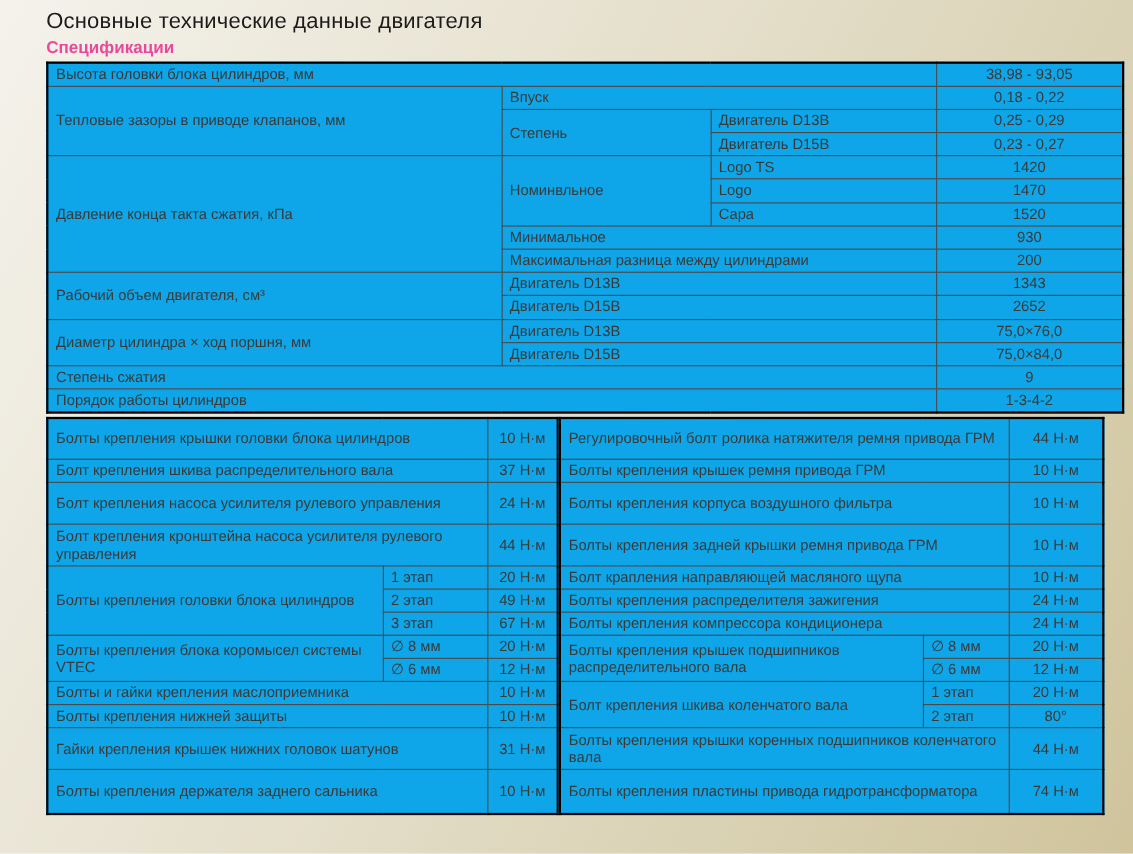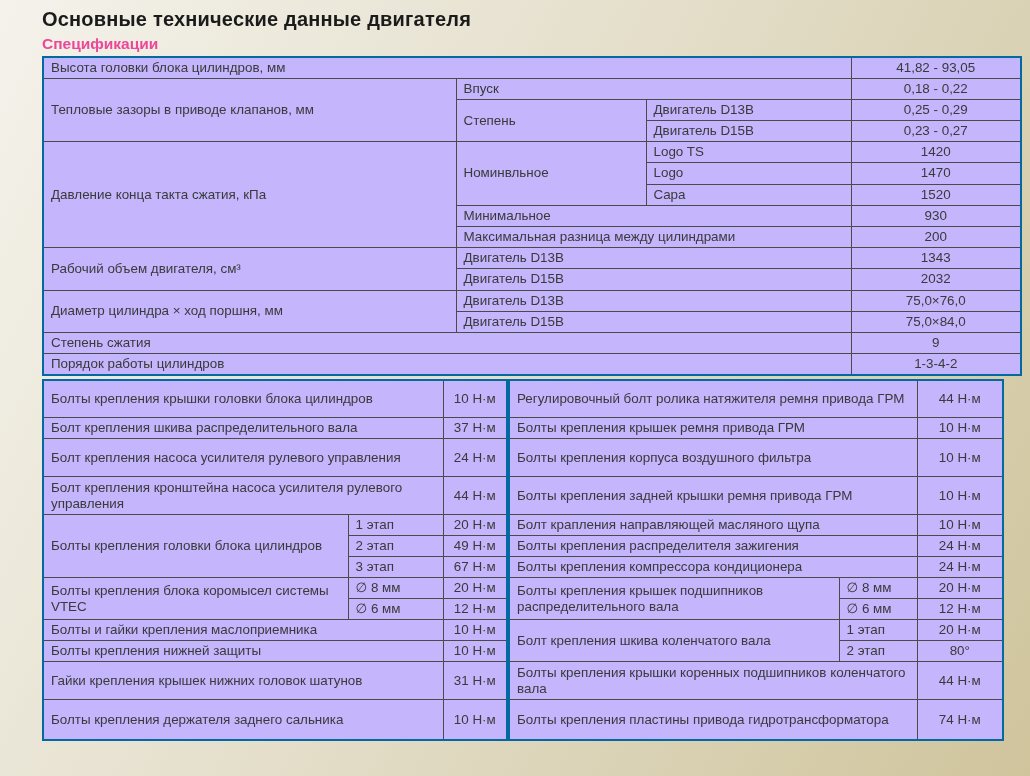--- a/index.html
+++ b/index.html
@@ -2,23 +2,23 @@
 <html><head>
 <meta charset="utf-8">
 <style>
   html,body{margin:0;padding:0}
   body{
     width:1030px;height:776px;overflow:hidden;
     background:linear-gradient(118deg,#f4f2eb 0%,#e3ddc8 50%,#cfc49c 100%);
     font-family:"Liberation Sans",sans-serif;color:#3a3a3a;
   }
   .page{box-sizing:border-box;width:1030px;height:776px;padding:6px 10px 0 42px}
-  .title{font-size:20px;font-weight:bold;color:#1b1b1b;margin:2px 0 3px;letter-spacing:.2px}
+  .title{font-size:20px;font-weight:normal;color:#1b1b1b;margin:2px 0 3px;letter-spacing:.2px}
   .sect{font-size:15.5px;font-weight:bold;color:#ec4899;margin:4px 0 3px}
-  table{border-collapse:collapse;table-layout:fixed;background:#c4b5fd;border:2px solid #0369a1}
+  table{border-collapse:collapse;table-layout:fixed;background:#0ea5e9;border:2px solid #000000}
   td{border:1px solid #4a4a4a;padding:1px 7px;font-size:13.4px;line-height:1.2;vertical-align:middle;color:#3a3a3a;overflow:hidden}
   .val{text-align:center;padding:1px 3px}
   .spec{width:978px}
   .spec tr{height:21.2px}
   .torq-wrap{display:flex;margin-top:3px}
   .tleft{width:464px}
   .tright{width:494px}
   tr.h1{height:21px}
   tr.h2{height:38px}
   tr.h2b{height:40px}
@@ -34,21 +34,21 @@
   <table class="spec">
     <colgroup>
         <col style="width:413px">
         <col style="width:190px">
         <col style="width:205px">
         <col style="width:170px">
       </colgroup>
     <tbody>
       <tr>
         <td colspan="3">Высота головки блока цилиндров, мм</td>
-        <td class="val">41,82 - 93,05</td>
+        <td class="val">38,98 - 93,05</td>
       </tr>
       <tr>
         <td rowspan="3">Тепловые зазоры в приводе клапанов, мм</td>
         <td colspan="2">Впуск</td>
         <td class="val">0,18 - 0,22</td>
       </tr>
       <tr>
         <td rowspan="2">Степень</td>
         <td>Двигатель D13B</td>
         <td class="val">0,25 - 0,29</td>
@@ -79,21 +79,21 @@
         <td colspan="2">Максимальная разница между цилиндрами</td>
         <td class="val">200</td>
       </tr>
       <tr>
         <td rowspan="2">Рабочий объем двигателя, см³</td>
         <td colspan="2">Двигатель D13B</td>
         <td class="val">1343</td>
       </tr>
       <tr>
         <td colspan="2">Двигатель D15B</td>
-        <td class="val">2032</td>
+        <td class="val">2652</td>
       </tr>
       <tr>
         <td rowspan="2">Диаметр цилиндра × ход поршня, мм</td>
         <td colspan="2">Двигатель D13B</td>
         <td class="val">75,0×76,0</td>
       </tr>
       <tr>
         <td colspan="2">Двигатель D15B</td>
         <td class="val">75,0×84,0</td>
       </tr>

